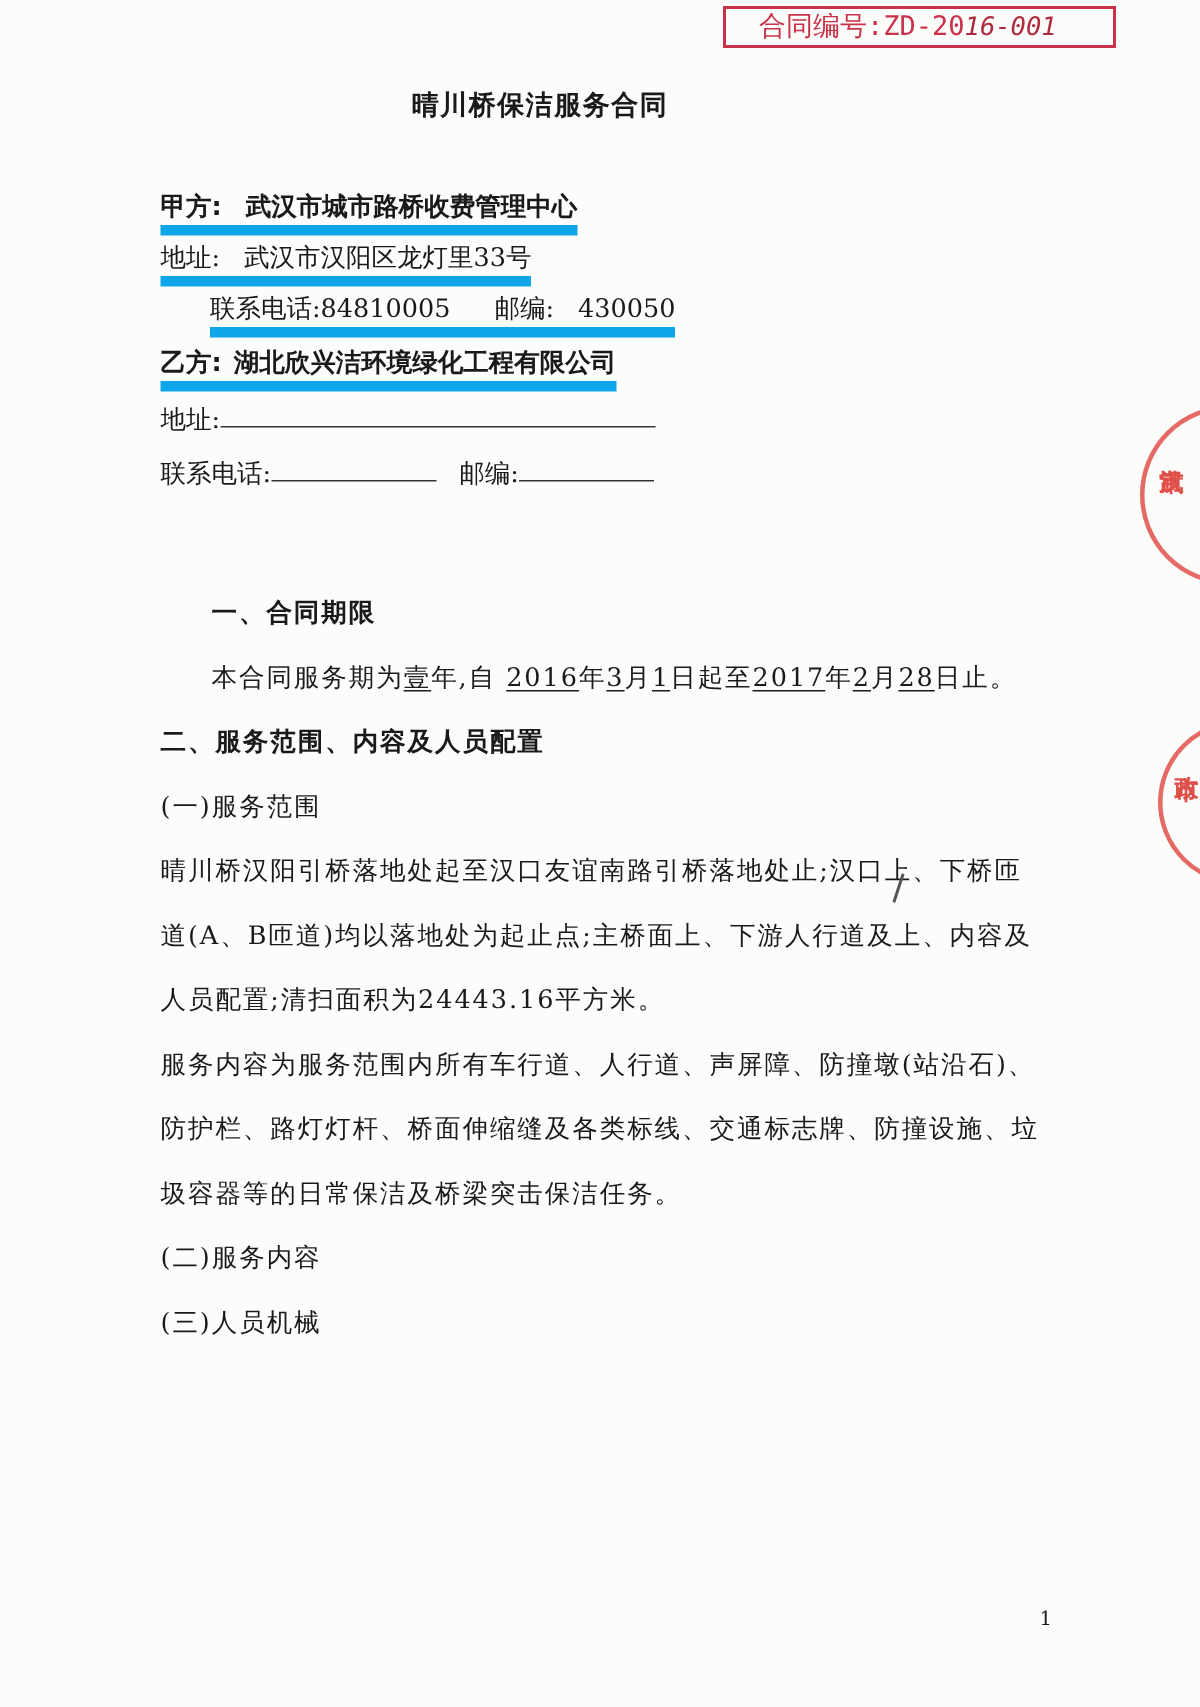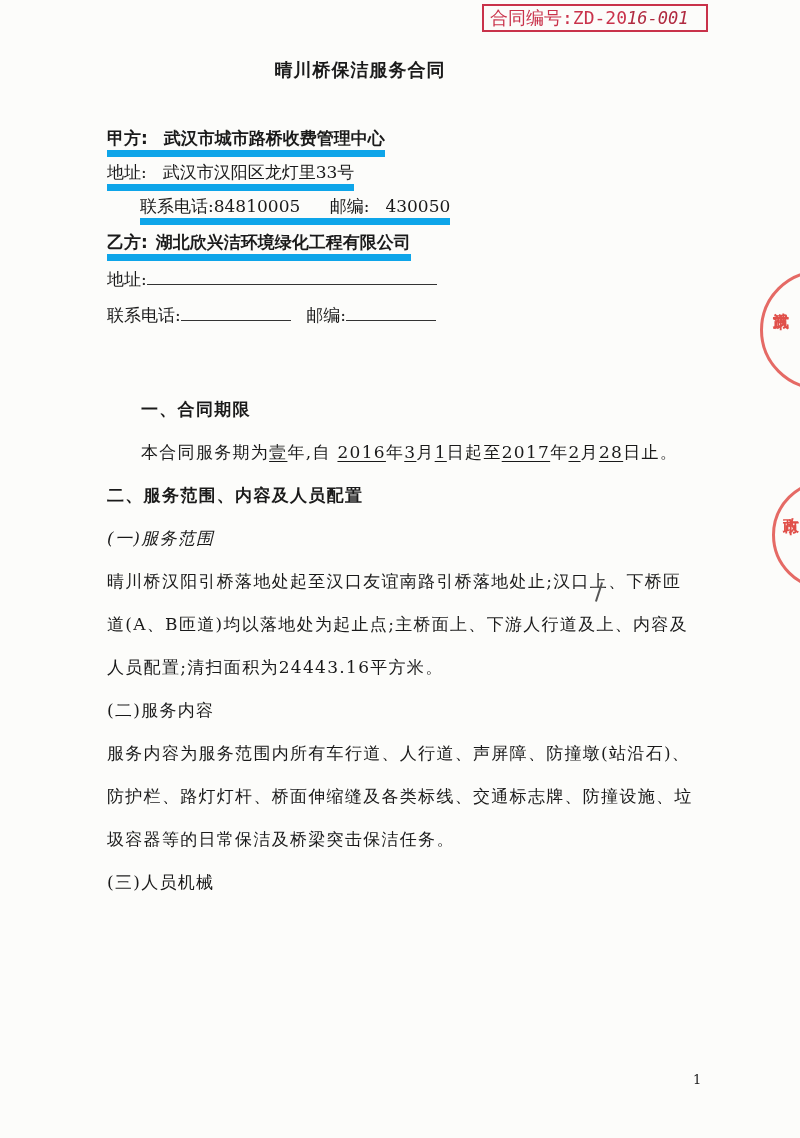--- a/index.html
+++ b/index.html
@@ -3,24 +3,24 @@
 <meta charset="utf-8">
 <style>
   html, body { margin: 0; padding: 0; }
   body {
     width: 800px; height: 1138px; position: relative; overflow: hidden;
     background: #fcfcfa;
     font-family: "DejaVu Serif", "Liberation Serif", serif;
     color: #1a1a1a;
   }
   .contract-no {
-    position: absolute; left: 482px; top: 4px; width: 226px; height: 28px;
+    position: absolute; left: 482px; top: 4px; width: 262px; height: 28px;
     border: 2px solid #c9324a; color: #c9324a; box-sizing: border-box;
     font-family: "DejaVu Sans Mono", "Liberation Mono", monospace;
-    font-size: 18px; line-height: 24px; padding-left: 6px; white-space: nowrap;
+    font-size: 18px; line-height: 24px; padding-left: 22px; white-space: nowrap;
   }
   .contract-no .hand { font-style: italic; font-size: 17px; color: #b02a40; }
   .title {
     position: absolute; left: 0; width: 720px; top: 58px; text-align: center;
     font-family: "DejaVu Sans", "Liberation Sans", sans-serif; font-weight: bold;
     font-size: 18px; letter-spacing: 1px;
   }
   .party-line {
     position: absolute; left: 107px; font-size: 17px; line-height: 24px; white-space: nowrap;
   }
@@ -74,24 +74,24 @@
   <span style="margin-left:10px;">邮编:</span><span class="blank" style="width:90px;"></span>
 </div>
 
 <div class="para" style="top:388px;">
   <p class="heading" style="text-indent:34px;">一、合同期限</p>
   <p style="text-indent:34px;">
     <span>本合同服务期为</span><span class="u">壹</span><span>年,自</span>
     <span class="u">2016</span>年<span class="u">3</span>月<span class="u">1</span><span>日起至</span><span class="u">2017</span>年<span class="u">2</span>月<span class="u">28</span><span>日止。</span>
   </p>
   <p class="heading" style="text-indent:0;">二、服务范围、内容及人员配置</p>
-  <p style="text-indent:0;font-style:italic;">(一)服务范围</p>
+  <p style="text-indent:0;">(一)服务范围</p>
   <p style="text-indent:0;">晴川桥汉阳引桥落地处起至汉口友谊南路引桥落地处止;汉口上、下桥匝道(A、B匝道)均以落地处为起止点;主桥面上、下游人行道及上、内容及人员配置;清扫面积为24443.16平方米。</p>
+  <p style="text-indent:0;">服务内容为服务范围内所有车行道、人行道、声屏障、防撞墩(站沿石)、防护栏、路灯灯杆、桥面伸缩缝及各类标线、交通标志牌、防撞设施、垃圾容器等的日常保洁及桥梁突击保洁任务。</p>
   <p style="text-indent:0;">(二)服务内容</p>
-  <p style="text-indent:0;">服务内容为服务范围内所有车行道、人行道、声屏障、防撞墩(站沿石)、防护栏、路灯灯杆、桥面伸缩缝及各类标线、交通标志牌、防撞设施、垃圾容器等的日常保洁及桥梁突击保洁任务。</p>
   <p style="text-indent:0;">(三)人员机械</p>
 </div>
 
 <div class="pen-mark"></div>
 
 <div class="seal" style="left:760px; top:270px; width:120px; height:120px;"></div>
 <div class="seal-text" style="left:770px; top:300px; writing-mode:vertical-rl;">武汉市</div>
 <div class="seal" style="left:772px; top:480px; width:110px; height:110px;"></div>
 <div class="seal-text" style="left:780px; top:505px; writing-mode:vertical-rl;">市政</div>
 

